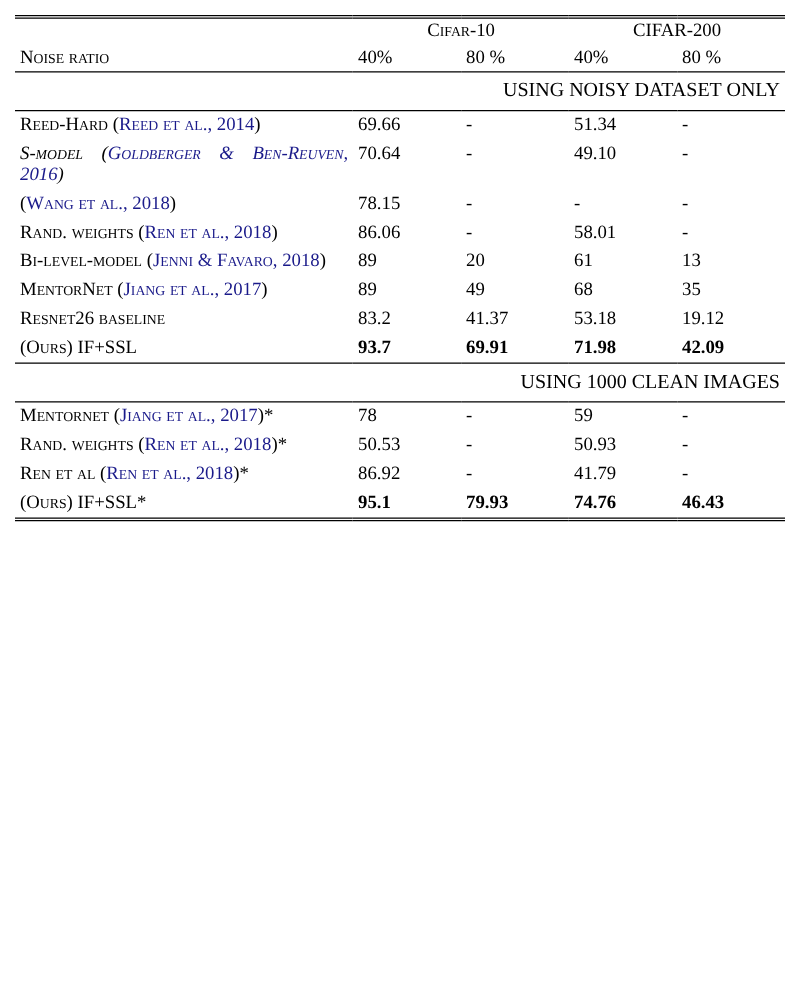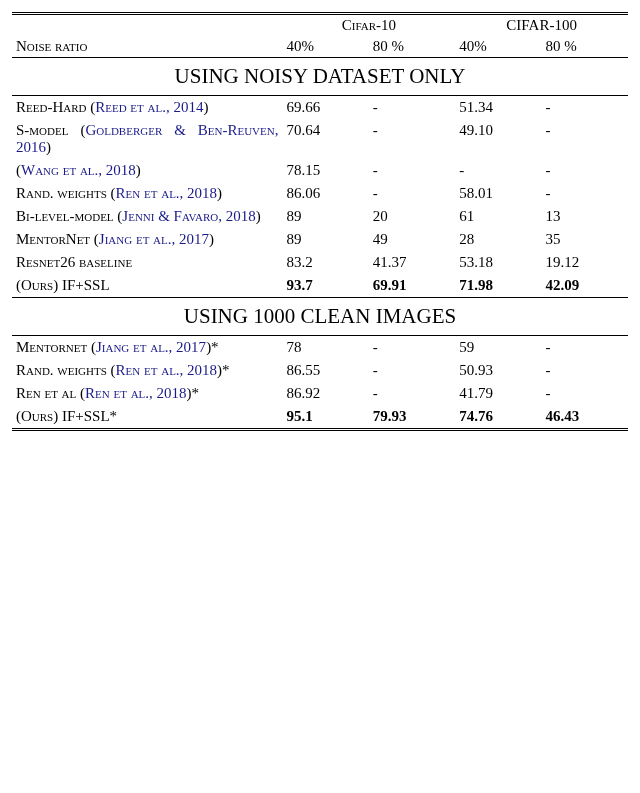--- a/index.html
+++ b/index.html
@@ -27,23 +27,23 @@
     }
     .header-row td {
       padding: 2px 4px;
       font-family: Liberation Serif, serif;
     }
     .data-row td {
       padding: 3px 4px;
       vertical-align: top;
     }
     .section-header {
-      text-align: center;
+      text-align: right;
       padding: 6px 4px;
-      font-size: 21px;
+      font-size: 16px;
     }
     .method-cell {
       width: 230px;
       padding-right: 8px;
     }
     .val-cell {
       width: 68px;
       text-align: left;
     }
     .sc {
@@ -62,21 +62,21 @@
     }
   </style>
 </head>
 <body>
 
 <table class="table">
   <tbody>
       <tr class="header-row dbl-top">
     <td class="method-cell"></td>
     <td colspan="2" class="hdr-group"><span class="sc">Cifar-10</span></td>
-    <td colspan="2" class="hdr-group"><span>CIFAR-100</span></td>
+    <td colspan="2" class="hdr-group"><span>CIFAR-200</span></td>
   </tr>
   <tr class="header-row single-bottom">
     <td class="method-cell"><span class="sc">Noise ratio</span></td>
     <td class="val-cell">40%</td>
     <td class="val-cell">80 %</td>
     <td class="val-cell">40%</td>
     <td class="val-cell">80 %</td>
   </tr>
 
   <tr class="single-bottom">
@@ -88,21 +88,21 @@
       <span class="sc">Reed-Hard</span>
       <span>(</span><span class="cite">Reed et al., 2014</span><span>)</span>
     </td>
     <td class="val-cell">69.66</td>
     <td class="val-cell">-</td>
     <td class="val-cell">51.34</td>
     <td class="val-cell">-</td>
   </tr>
 
   <tr class="data-row">
-    <td class="method-cell" style="text-align:justify;">
+    <td class="method-cell" style="text-align:justify;font-style:italic;">
       <span class="sc">S-model</span>
       <span>(</span><span class="cite">Goldberger &amp; Ben-Reuven, 2016</span><span>)</span>
     </td>
     <td class="val-cell">70.64</td>
     <td class="val-cell">-</td>
     <td class="val-cell">49.10</td>
     <td class="val-cell">-</td>
   </tr>
 
   <tr class="data-row">
@@ -137,21 +137,21 @@
     <td class="val-cell">13</td>
   </tr>
 
   <tr class="data-row">
     <td class="method-cell" style="text-align:justify;">
       <span class="sc">MentorNet</span>
       <span>(</span><span class="cite">Jiang et al., 2017</span><span>)</span>
     </td>
     <td class="val-cell">89</td>
     <td class="val-cell">49</td>
-    <td class="val-cell">28</td>
+    <td class="val-cell">68</td>
     <td class="val-cell">35</td>
   </tr>
 
   <tr class="data-row">
     <td class="method-cell">
       <span class="sc">Resnet26 baseline</span>
     </td>
     <td class="val-cell">83.2</td>
     <td class="val-cell">41.37</td>
     <td class="val-cell">53.18</td>
@@ -181,21 +181,21 @@
     <td class="val-cell">-</td>
     <td class="val-cell">59</td>
     <td class="val-cell">-</td>
   </tr>
 
   <tr class="data-row">
     <td class="method-cell" style="text-align:justify;">
       <span class="sc">Rand. weights</span>
       <span>(</span><span class="cite">Ren et al., 2018</span><span>)*</span>
     </td>
-    <td class="val-cell">86.55</td>
+    <td class="val-cell">50.53</td>
     <td class="val-cell">-</td>
     <td class="val-cell">50.93</td>
     <td class="val-cell">-</td>
   </tr>
 
   <tr class="data-row">
     <td class="method-cell" style="text-align:justify;margin-left:38px;">
       <span class="sc">Ren et al</span>
       <span>(</span><span class="cite">Ren et al., 2018</span><span>)*</span>
     </td>

